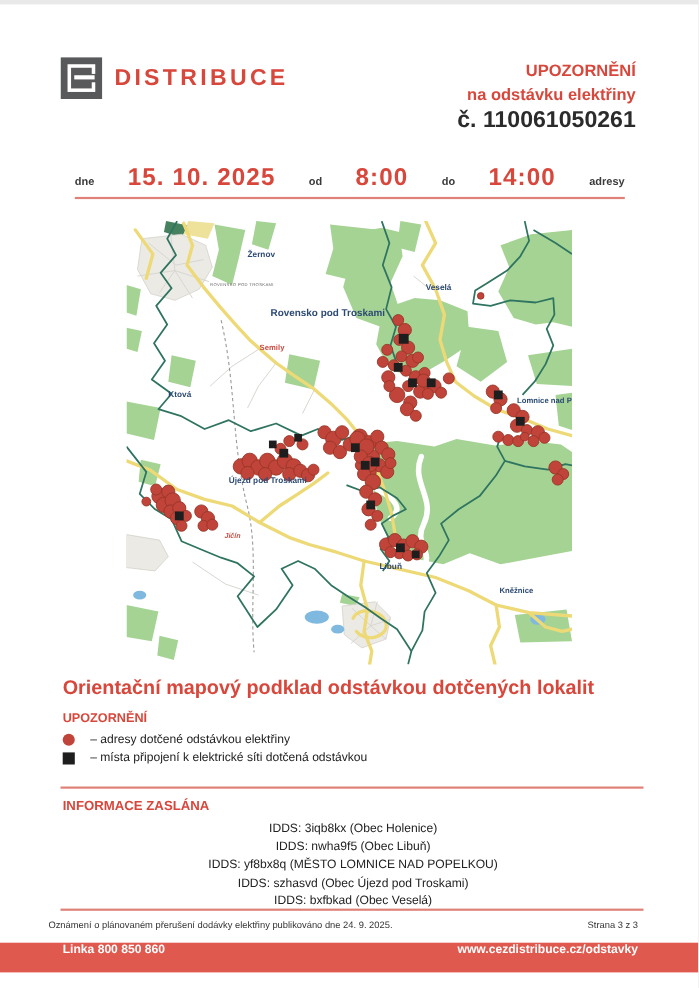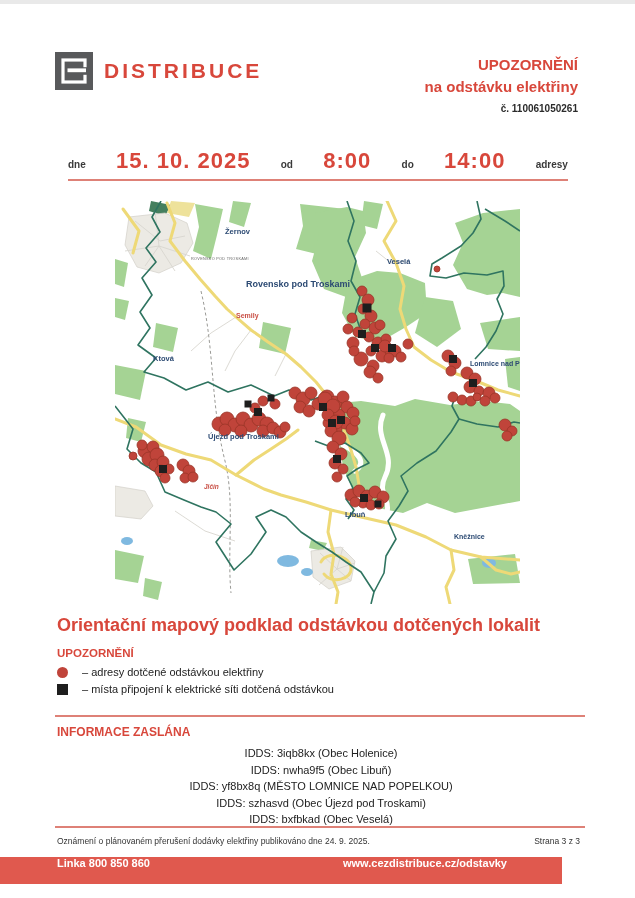--- a/index.html
+++ b/index.html
@@ -7,21 +7,21 @@
     width:635px;height:898px;position:relative;background:#ffffff;margin:4px auto;
     font-family:"Liberation Sans", sans-serif; overflow:hidden;text-decoration:underline;
   }
   
   .header{position:absolute;top:48px;left:55px;right:57px;display:flex;justify-content:space-between;align-items:flex-start;}
   .brand{display:flex;align-items:flex-start;gap:11px;}
   .logo-box{width:38px;height:38px;}
   .wordmark{font-size:21px;font-weight:bold;color:#d8473b;letter-spacing:3px;margin-top:7px;}
   .notice{text-align:right;line-height:22px;margin-top:2px;}
   .notice-1,.notice-2{color:#d8473b;font-weight:bold;font-size:15px;}
-  .notice-3{color:#2b2b2b;font-weight:bold;font-size:10px;}
+  .notice-3{color:#2b2b2b;font-weight:bold;font-size:21px;}
   
   .schedule{position:absolute;top:144px;left:68px;right:67px;}
   .sched-row{display:flex;align-items:baseline;justify-content:space-between;}
   .sched-lbl{font-size:10px;font-weight:bold;color:#3a3a3a;}
   .sched-val{font-size:22px;font-weight:bold;color:#d8473b;letter-spacing:1px;}
   .rule{border-top:2px solid #de8177;margin-top:5px;}
   
   .map-wrap{position:absolute;top:197px;left:115px;width:405px;height:403px;}
   .ml{font-weight:bold;fill:#2c4a73;}
   .town{font-size:7.5px;}
@@ -39,23 +39,23 @@
   .legend-item{display:flex;align-items:flex-end;gap:14px;font-size:11px;color:#222;margin-bottom:5px;}
   .lg-circle{width:11px;height:11px;border-radius:50%;background:#c0443a;flex:0 0 auto;}
   .lg-square{width:11px;height:11px;background:#1e1e1e;flex:0 0 auto;}
   
   .info-rule{position:absolute;top:711px;left:55px;right:50px;border-top:2px solid #de8177;}
   .info{position:absolute;top:721px;left:57px;right:50px;}
   .info-title{font-size:12px;font-weight:bold;color:#d8473b;margin-bottom:6px;}
   .idds-row{font-size:11px;color:#222;line-height:16.5px;text-align:center;}
   
   .foot-rule{position:absolute;top:822px;left:55px;right:50px;border-top:2px solid #de8177;}
-  .foot-note{position:absolute;top:832px;left:57px;right:55px;display:flex;justify-content:space-between;font-size:8.5px;color:#333;}
+  .foot-note{position:absolute;top:832px;left:44px;right:55px;display:flex;justify-content:space-between;font-size:8.5px;color:#333;}
   .redbar{
-    position:absolute;top:853px;left:0;width:562px;height:27px;background:#e0594e;color:#fff;
+    position:absolute;top:853px;left:0;width:635px;height:27px;background:#e0594e;color:#fff;
     display:flex;justify-content:space-between;align-items:center;
     padding:0 55px 16px 57px;box-sizing:border-box;font-size:11px;font-weight:bold;
   }
 </style>
 </head>
 <body>
 
 <div class="page">
 
   <div class="header">

